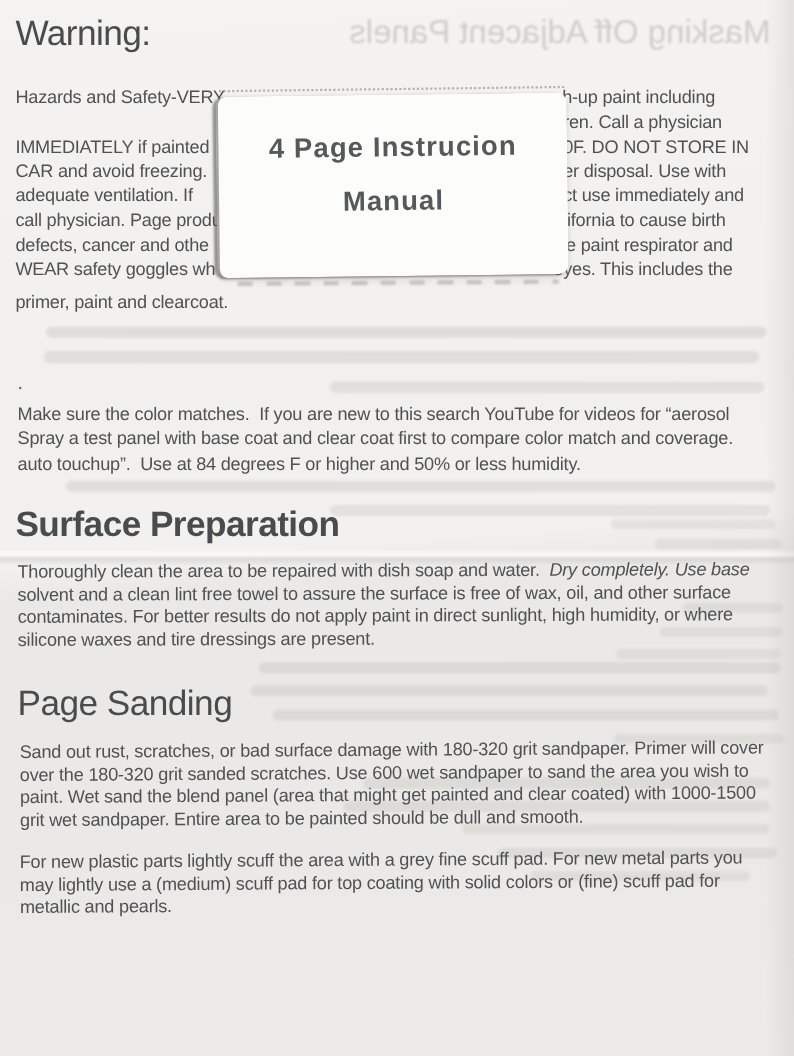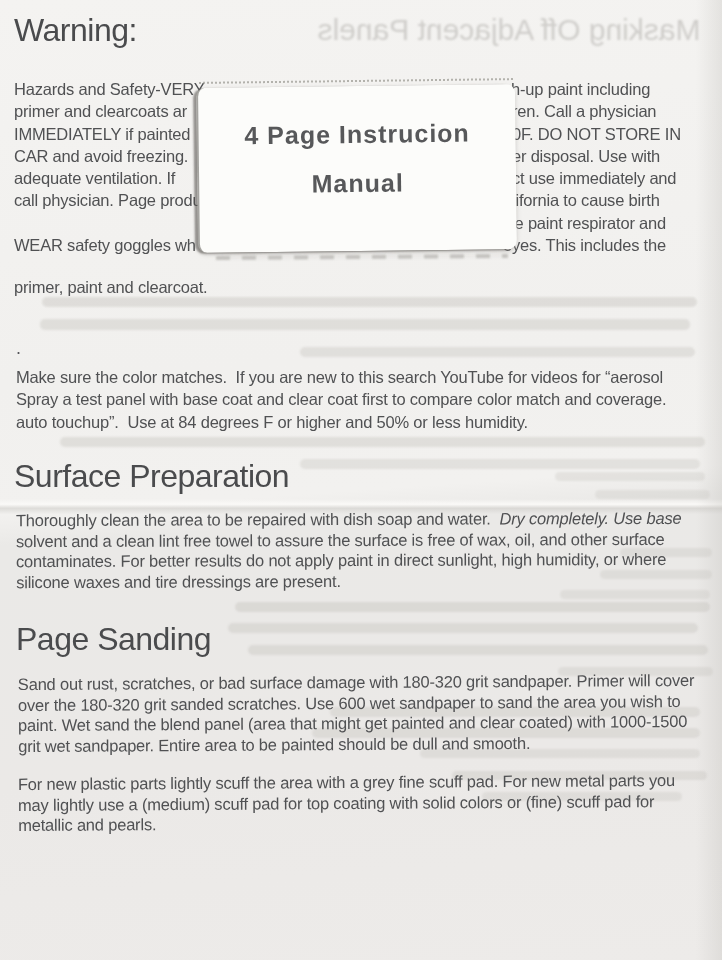--- a/index.html
+++ b/index.html
@@ -38,21 +38,21 @@
     letter-spacing:-0.5px; color:#4a4b4d; white-space:pre;
   }
   
   .bodyline { white-space:pre; font-size:16.5px; letter-spacing:-0.2px; color:#505153; }
   .it { font-style:italic; }
   .para { position:absolute; line-height:20.6px; }
   .warning-para { position:absolute; left:14px; top:80px; width:700px; }
   .wrow { position:relative; height:22.3px; }
   .wleft { position:absolute; left:0; top:0; }
   .wright { position:absolute; left:489px; top:0; }
-  .wlast { position:relative; margin-top:20px; }
+  .wlast { position:relative; margin-top:8px; }
   .start-dot { position:absolute; left:16px; top:338px; font-size:18px; color:#55565a; }
   
   .perforation {
     position:absolute; left:199px; top:80px; width:314px; height:0;
     border-top:2px dotted rgba(158,156,150,0.75); transform:rotate(-0.7deg);
   }
   .sticker {
     position:absolute; left:197px; top:86px; width:317px; height:165px;
     background:#fcfcfa; border-radius:9px; transform:rotate(-0.7deg);
     border-left:2px solid rgba(95,92,88,0.55);
@@ -97,40 +97,40 @@
   <div class="ghost-line" style="left:482px;top:792px;width:200px;height:9px;opacity:.7"></div>
 
   <div class="heading" style="left:14px;top:12px;text-align:center;">Warning:</div>
 
   <div class="warning-para">
     <div class="wrow">
       <span class="bodyline wleft">Hazards and Safety-VERY</span>
       <span class="bodyline wright">ch-up paint including</span>
     </div>
     <div class="wrow">
-      <span class="bodyline wleft">primer and clearcoats ar</span>
       <span class="bodyline wright">dren. Call a physician</span>
     </div>
     <div class="wrow">
       <span class="bodyline wleft">IMMEDIATELY if painted</span>
       <span class="bodyline wright">20F. DO NOT STORE IN</span>
     </div>
     <div class="wrow">
       <span class="bodyline wleft">CAR and avoid freezing.</span>
       <span class="bodyline wright">per disposal. Use with</span>
     </div>
     <div class="wrow">
       <span class="bodyline wleft">adequate ventilation. If</span>
       <span class="bodyline wright">uct use immediately and</span>
     </div>
     <div class="wrow">
       <span class="bodyline wleft">call physician. Page produ</span>
       <span class="bodyline wright">alifornia to cause birth</span>
     </div>
     <div class="wrow">
+      <span class="bodyline wleft">defects, cancer and othe</span>
       <span class="bodyline wright">ive paint respirator and</span>
     </div>
     <div class="wrow">
       <span class="bodyline wleft">WEAR safety goggles wh</span>
       <span class="bodyline wright">eyes. This includes the</span>
     </div>
     <div class="wlast">
       <span class="bodyline">primer, paint and clearcoat.</span>
     </div>
   </div>
@@ -142,21 +142,21 @@
   </div>
   <div class="sticker-smudge"></div>
 
   <div class="start-dot">.</div>
   <div class="para" style="left:16px;top:366px;line-height:22.3px;">
     <div class="bodyline">Make sure the color matches.  If you are new to this search YouTube for videos for “aerosol</div>
     <div class="bodyline">Spray a test panel with base coat and clear coat first to compare color match and coverage.</div>
     <div class="bodyline">auto touchup”.  Use at 84 degrees F or higher and 50% or less humidity.</div>
   </div>
 
-  <div class="heading" style="left:14px;top:458px;">Surface Preparation</div>
+  <div class="heading" style="left:14px;top:458px;font-weight:bold;">Surface Preparation</div>
   <div class="crease"></div>
   <div class="para tilt-a" style="left:16px;top:509px;">
     <div class="bodyline"><span>Thoroughly clean the area to be repaired with dish soap and water.  </span><span class="it">Dry completely. Use base</span></div>
     <div class="bodyline">solvent and a clean lint free towel to assure the surface is free of wax, oil, and other surface</div>
     <div class="bodyline">contaminates. For better results do not apply paint in direct sunlight, high humidity, or where</div>
     <div class="bodyline">silicone waxes and tire dressings are present.</div>
   </div>
 
   <div class="heading" style="left:16px;top:621px;">Page Sanding</div>
   <div class="para tilt-b" style="left:18px;top:672px;">

